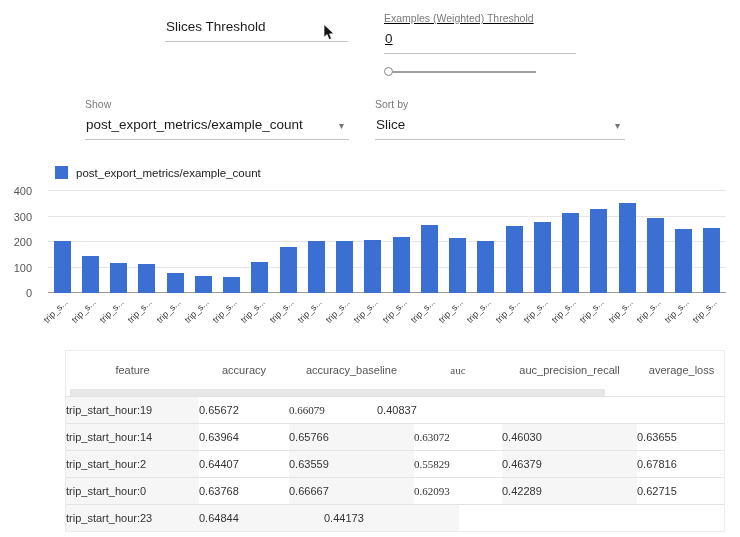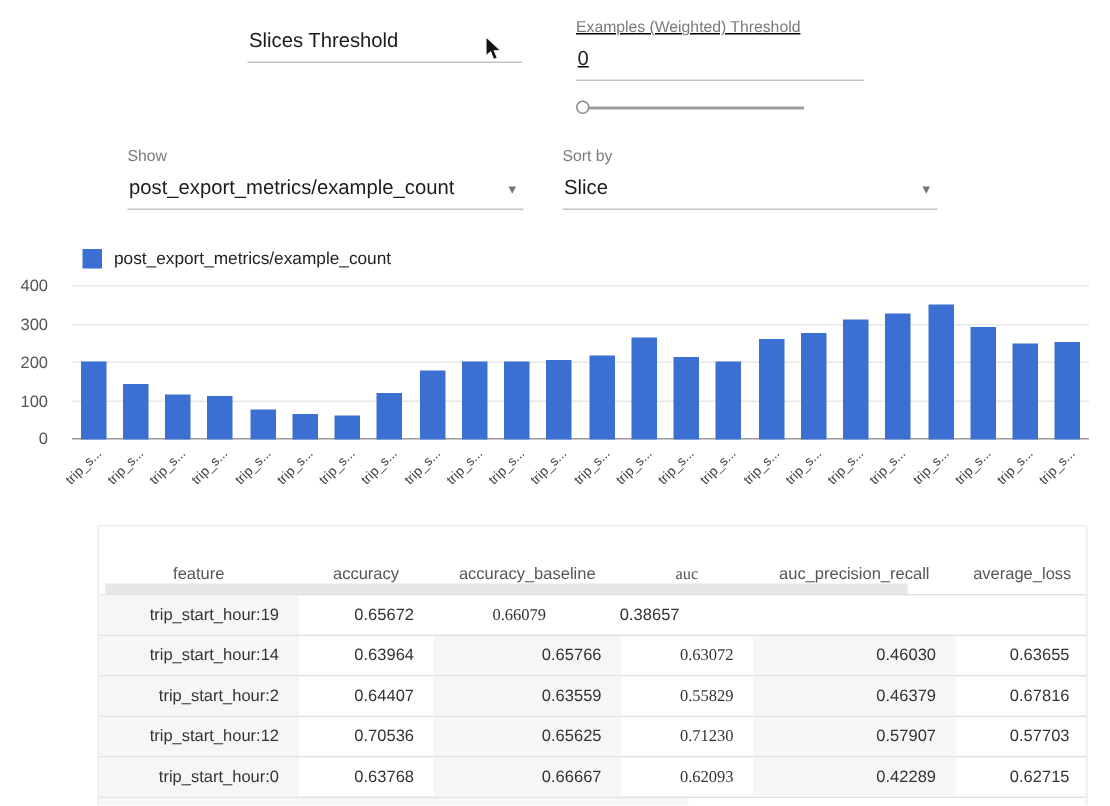--- a/index.html
+++ b/index.html
@@ -43,25 +43,25 @@
           align-items:flex-end; justify-content:space-around; }
   .bar-slot { flex:1; display:flex; justify-content:center; align-items:flex-end; height:100%; }
   .bar { width:17px; background:#3b6fd1; }
   .xlabels { display:flex; margin:2px 14px 0 48px; height:42px; }
   .xslot { flex:1; position:relative; }
   .xlabel { position:absolute; top:2px; right:50%; transform:rotate(-45deg);
             transform-origin:100% 0; font-size:9px; color:#3c3c3c; white-space:nowrap; }
 
   
   .tbl { width:660px; margin:13px 0 0 65px; border:1px solid #ececec; font-size:11px; }
-  .tbl-header { display:flex; height:38px; align-items:flex-end; color:#555; }
+  .tbl-header { display:flex; height:38px; align-items:center; color:#555; }
   .tbl-header .cell { text-align:center; padding-right:0; }
   .scrollband { height:7px; background:#e7e7e7; width:535px; margin-left:4px; cursor:pointer; }
   .tbl-row { display:flex; height:27px; align-items:center; border-top:1px solid #e3e3e3; color:#333; }
-  .cell { flex:0 0 auto; text-align:right; padding-right:13px; overflow:hidden; }
+  .cell { flex:0 0 auto; text-align:left; padding-right:13px; overflow:hidden; }
   .c0 { width:133px; } .c1 { width:90px; } .c2 { width:125px; }
   .c3 { width:88px;font-family:Liberation Serif, serif; } .c4 { width:135px; } .c5 { width:89px; }
   .tbl-row .c0, .tbl-row .c2, .tbl-row .c4 { background:#f6f6f6; height:100%; line-height:27px; }
 </style>
 </head>
 <body>
 
 <div class="app">
 
   <div class="row1">
@@ -280,47 +280,39 @@
         <div class="cell c3">auc</div>
         <div class="cell c4">auc_precision_recall</div>
         <div class="cell c5">average_loss</div>
       </div>
     <div class="scrollband"></div>
     <div>
         <div class="tbl-row">
           <div class="cell c0">trip_start_hour:19</div>
           <div class="cell c1">0.65672</div>
           <div class="cell c3">0.66079</div>
-          <div class="cell c5">0.38657</div>
+          <div class="cell c5">0.40837</div>
         </div>
         <div class="tbl-row">
           <div class="cell c0">trip_start_hour:14</div>
           <div class="cell c1">0.63964</div>
           <div class="cell c2">0.65766</div>
           <div class="cell c3">0.63072</div>
           <div class="cell c4">0.46030</div>
           <div class="cell c5">0.63655</div>
         </div>
         <div class="tbl-row">
           <div class="cell c0">trip_start_hour:2</div>
           <div class="cell c1">0.64407</div>
           <div class="cell c2">0.63559</div>
           <div class="cell c3">0.55829</div>
           <div class="cell c4">0.46379</div>
           <div class="cell c5">0.67816</div>
         </div>
         <div class="tbl-row">
-          <div class="cell c0">trip_start_hour:12</div>
-          <div class="cell c1">0.70536</div>
-          <div class="cell c2">0.65625</div>
-          <div class="cell c3">0.71230</div>
-          <div class="cell c4">0.57907</div>
-          <div class="cell c5">0.57703</div>
-        </div>
-        <div class="tbl-row">
           <div class="cell c0">trip_start_hour:0</div>
           <div class="cell c1">0.63768</div>
           <div class="cell c2">0.66667</div>
           <div class="cell c3">0.62093</div>
           <div class="cell c4">0.42289</div>
           <div class="cell c5">0.62715</div>
         </div>
         <div class="tbl-row">
           <div class="cell c0">trip_start_hour:23</div>
           <div class="cell c2">0.64844</div>

